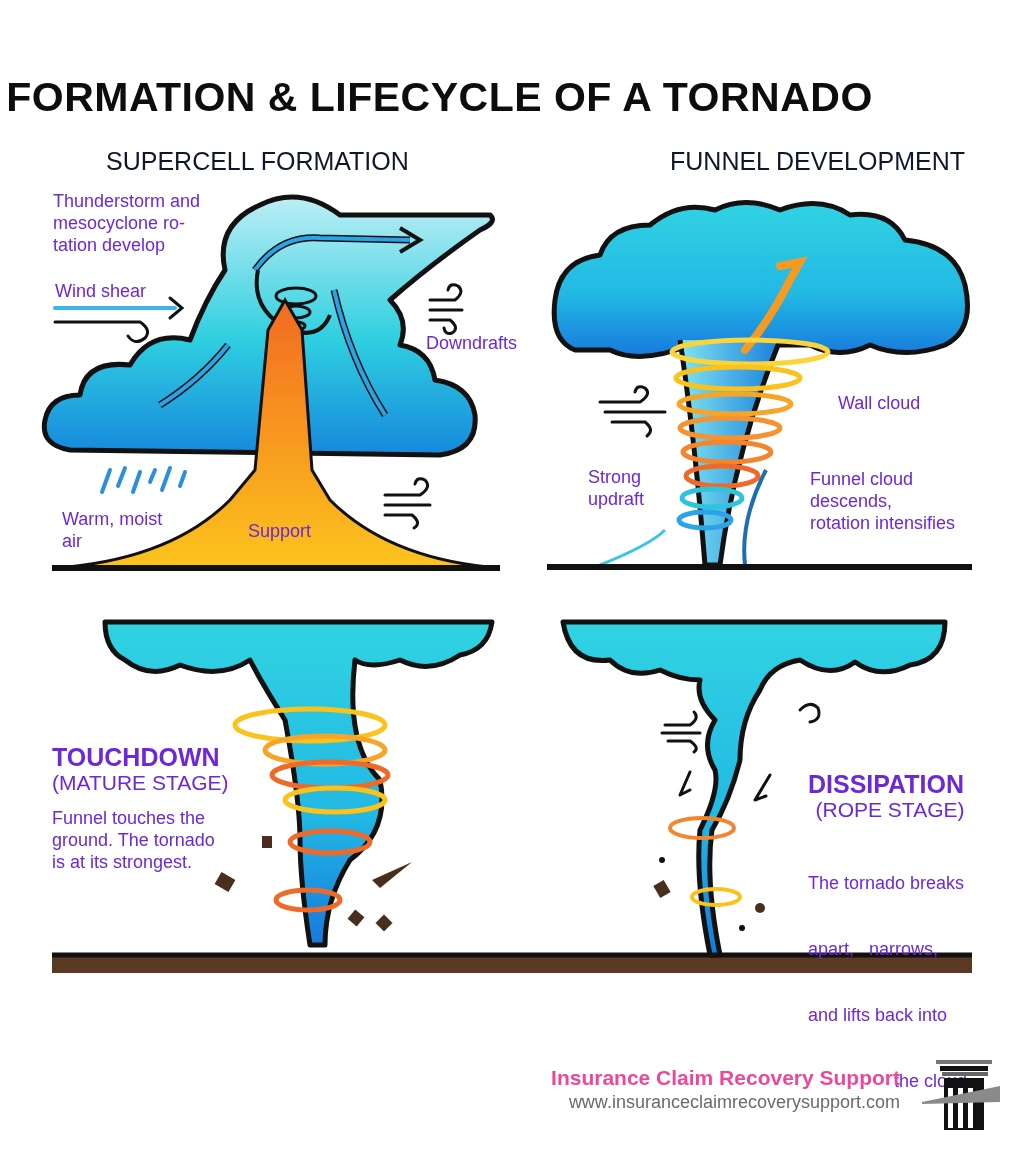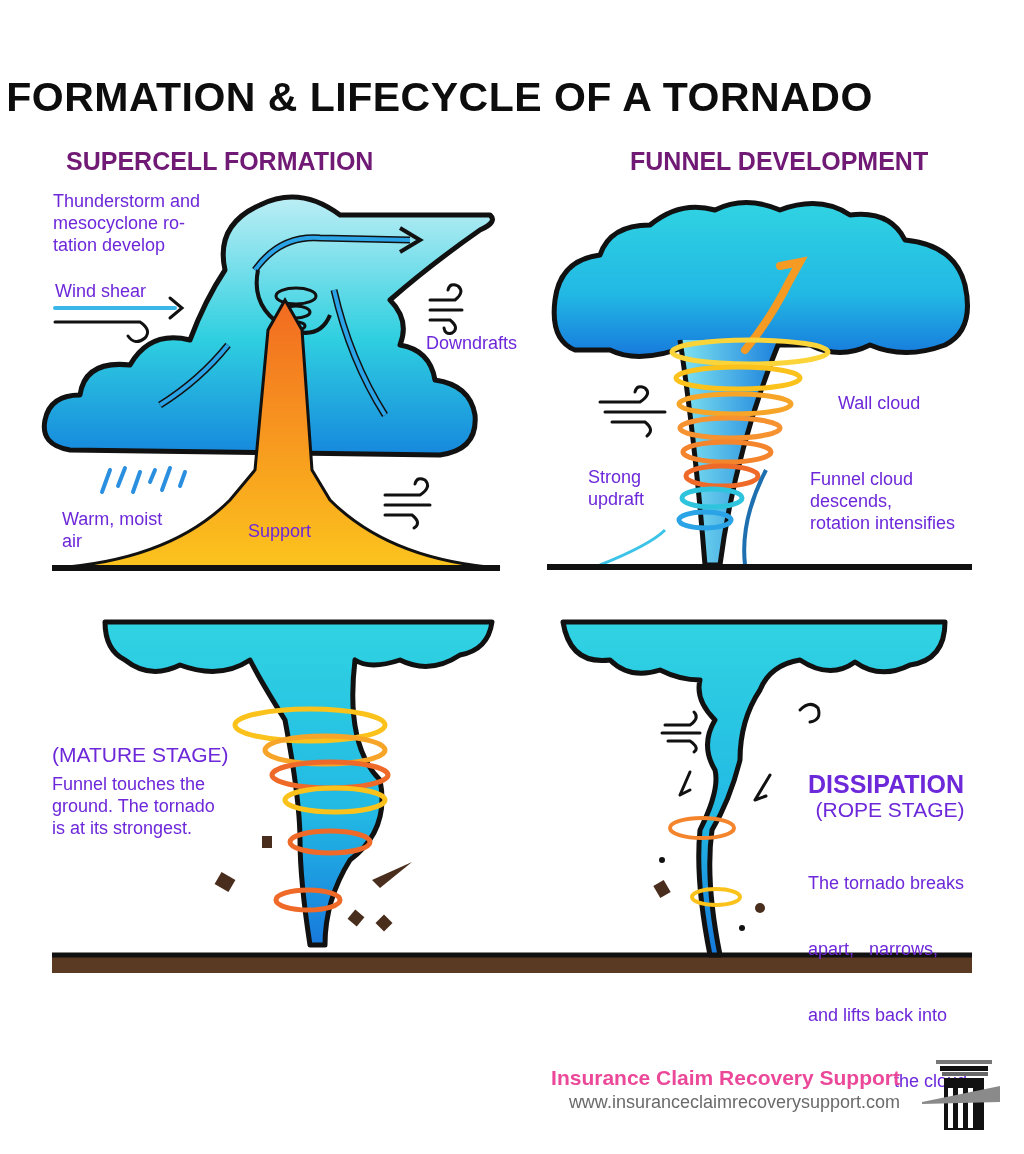--- a/index.html
+++ b/index.html
@@ -1,18 +1,18 @@
 <!DOCTYPE html>
 <html><head>
 <meta charset="utf-8">
 <style>
   html, body { margin:0; padding:0; background:#ffffff; }
   body { width:1024px; height:1154px; position:relative; overflow:hidden; font-family:"Liberation Sans", sans-serif; color:#111; }
   .title { position:absolute; left:0; top:52px; width:879px; text-align:center; font-weight:700; font-size:41px; letter-spacing:0.5px; color:#0d0d0d;margin-top:22px; }
-  .panel-head { position:absolute; font-weight:700; font-size:25px; color:#701a75; }
+  .panel-head { position:absolute; font-weight:400; font-size:25px; color:#0f172a;margin-left:40px; }
   .lbl { position:absolute; font-size:18px; line-height:22px; color:#6d28d9; }
   .stage-title { font-weight:700; font-size:25px; line-height:28px; }
   .stage-sub { font-size:21px; line-height:24px; }
   .art { position:absolute; left:0; top:0; }
   .footer-name { position:absolute; right:124px; top:1066px; font-size:21px; font-weight:700; color:#ec4899;text-align:center; }
   .footer-url { position:absolute; right:124px; top:1092px; font-size:18px; color:#6a6a6a; }
   .logo { position:absolute; left:920px; top:1058px; }
 </style>
 </head>
 <body>
@@ -169,22 +169,23 @@
   <div>Strong</div>
   <div>updraft</div>
 </div>
 <div class="lbl" style="left:810px; top:468px;">
   <div>Funnel cloud</div>
   <div>descends,</div>
   <div>rotation intensifies</div>
 </div>
 
 <div class="lbl" style="left:52px; top:743px;">
+  <div class="stage-title">TOUCHDOWN</div>
   <div class="stage-sub">(MATURE STAGE)</div>
-  <div style="margin-top:6px;">
+  <div style="margin-top:12px;">
     <div>Funnel touches the</div>
     <div>ground. The tornado</div>
     <div>is at its strongest.</div>
   </div>
 </div>
 
 <div class="lbl" style="left:808px; top:770px; width:164px;">
   <div class="stage-title" style="text-align:left;">DISSIPATION</div>
   <div class="stage-sub" style="text-align:center;">(ROPE STAGE)</div>
   <div style="margin-top:6px; text-align:justify; white-space:pre;">

